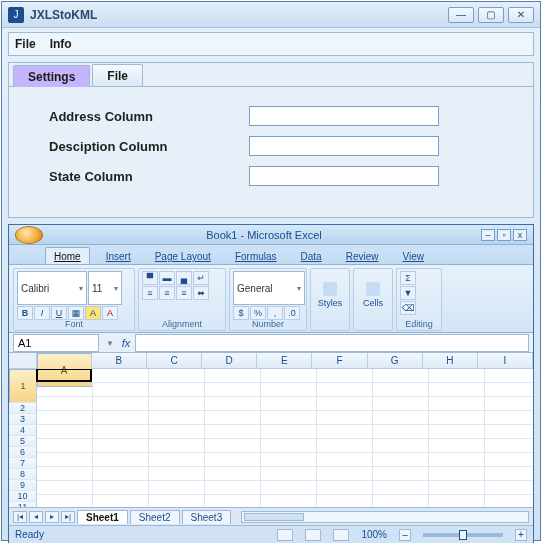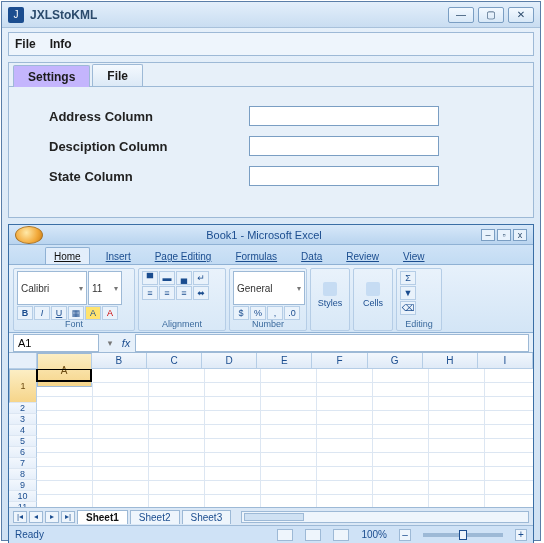--- a/index.html
+++ b/index.html
@@ -301,21 +301,21 @@
       <div class="orb"></div>
       <div class="xt">Book1 - Microsoft Excel</div>
       <div class="wc">–</div>
       <div class="wc">▫</div>
       <div class="wc">x</div>
     </div>
 
     <div class="xl-ribbon-tabs">
       <div class="rtab active">Home</div>
       <div class="rtab">Insert</div>
-      <div class="rtab">Page Editing</div>
+      <div class="rtab">Page Layout</div>
       <div class="rtab">Formulas</div>
       <div class="rtab">Data</div>
       <div class="rtab">Review</div>
       <div class="rtab">View</div>
     </div>
 
     <div class="xl-ribbon">
 
 
       <div class="rgrp" style="width:122px">

